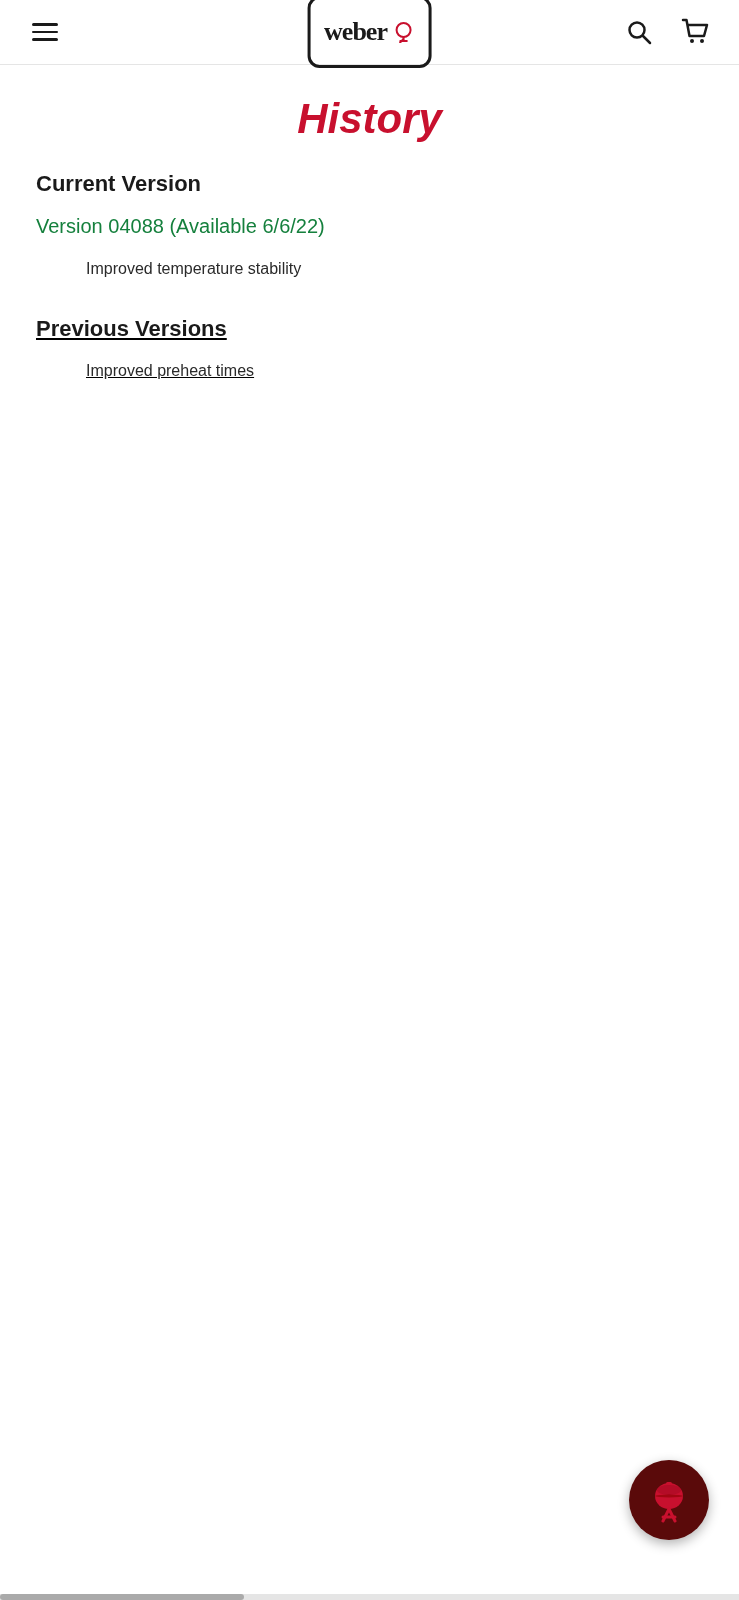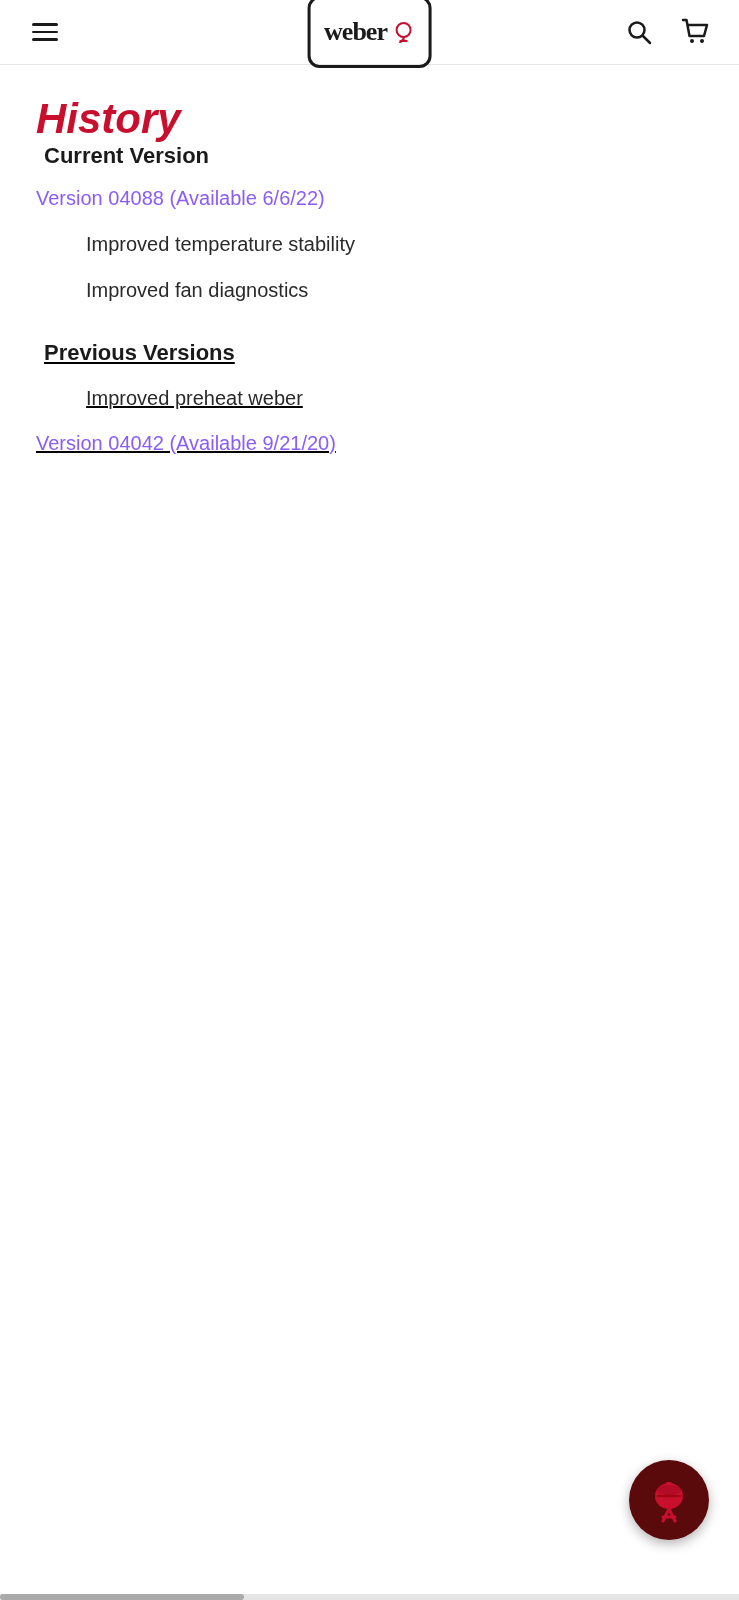--- a/index.html
+++ b/index.html
@@ -91,46 +91,47 @@
 
     
     .main-content {
       padding: 30px 36px 60px 36px;
     }
 
     .page-title {
       font-size: 42px;
       font-weight: 700;
       color: #c8102e;
+      margin-bottom: 28px;
       font-style: italic;
+      text-align: center;
     }
 
     .section-heading {
       font-size: 22px;
       font-weight: 800;
       color: #1a1a1a;
       margin-bottom: 18px;
-      margin-left: 8px;
     }
 
     .version-label {
       font-size: 20px;
       font-weight: 400;
-      color: #8b5cf6;
+      color: #15803d;
       margin-bottom: 20px;
     }
 
     .bullet-list {
       list-style: none;
       padding-left: 50px;
       margin-bottom: 20px;
     }
 
     .bullet-list li {
-      font-size: 20px;
+      font-size: 16px;
       color: #2a2a2a;
       margin-bottom: 18px;
       line-height: 1.4;
       position: relative;
     }
 
     .section-group {
       margin-bottom: 36px;
     }
 
@@ -231,38 +232,34 @@
 
   <h1 class="page-title">History</h1>
 
   <div class="section-group">
     <h2 class="section-heading">Current Version</h2>
 
     <div class="version-block">
       <p class="version-label">Version 04088 (Available 6/6/22)</p>
       <ul class="bullet-list">
         <li>Improved temperature stability</li>
-        <li>Improved fan diagnostics</li>
       </ul>
     </div>
   </div>
 
   <div class="previous-versions-section">
     <h2 class="section-heading">Previous Versions</h2>
 
     <div class="version-block">
       <ul class="bullet-list">
-        <li>Improved preheat weber</li>
+        <li>Improved preheat times</li>
       </ul>
     </div>
 
 
-    <div class="version-block">
-      <p class="version-label">Version 04042 (Available 9/21/20)</p>
-    </div>
 
   </div>
 </main>
 
 <button class="fab-button" aria-label="Chat">
   <svg width="46" height="46" viewBox="0 0 46 46" fill="none" xmlns="http://www.w3.org/2000/svg">
 
     <ellipse cx="23" cy="19" rx="14" ry="13" fill="#c8102e"></ellipse>
 
     <line x1="23" y1="32" x2="17" y2="44" stroke="#c8102e" stroke-width="3" stroke-linecap="round"></line>

